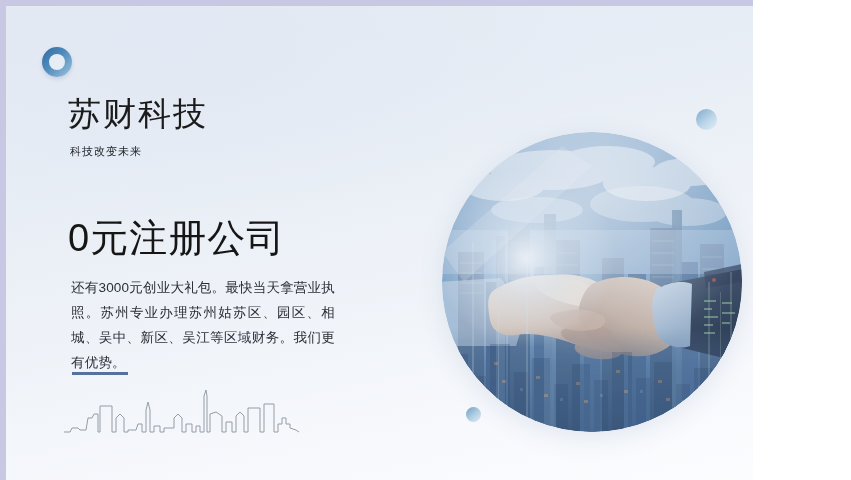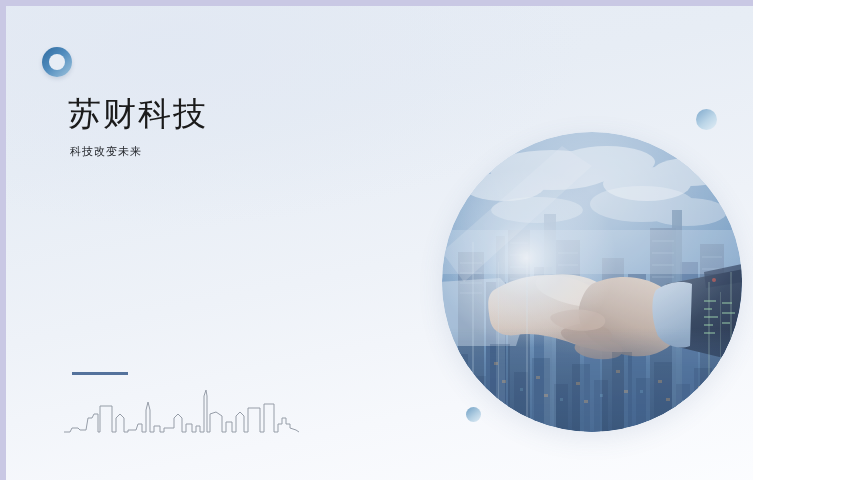--- a/index.html
+++ b/index.html
@@ -416,21 +416,23 @@
 
     <div class="dot-a"></div>
     <div class="dot-b"></div>
 
     <div class="logo-ring"></div>
 
     <div class="brand-name">苏财科技</div>
 
     <div class="brand-tagline">科技改变未来</div>
 
-
+    <div class="headline">0元注册公司</div>
+
+    <div class="body-copy">还有3000元创业大礼包。最快当天拿营业执照。苏州专业办理苏州姑苏区、园区、相城、吴中、新区、吴江等区域财务。我们更有优势。</div>
 
     <div class="accent-underline"></div>
 
     <div class="skyline">
       <svg width="235" height="46" viewBox="0 0 235 46" xmlns="http://www.w3.org/2000/svg" aria-hidden="true">
         <polyline fill="none" stroke="#5c6675" stroke-width="1" points="0,44 6,44 8,40 14,40 16,42 22,42 24,30 28,30 30,26 34,26 34,44
                   36,44 36,18 48,18 48,44 52,44 52,30 56,26 60,30 60,44
                   64,44 64,42 72,42 74,36 78,36 78,44 82,44 82,22 84,14 86,22 86,44
                   90,44 90,38 96,38 96,44 100,44 100,40 110,40 110,30 114,26 118,30 118,44
                   122,44 122,36 128,36 128,44 132,44 132,38 136,38 136,44

